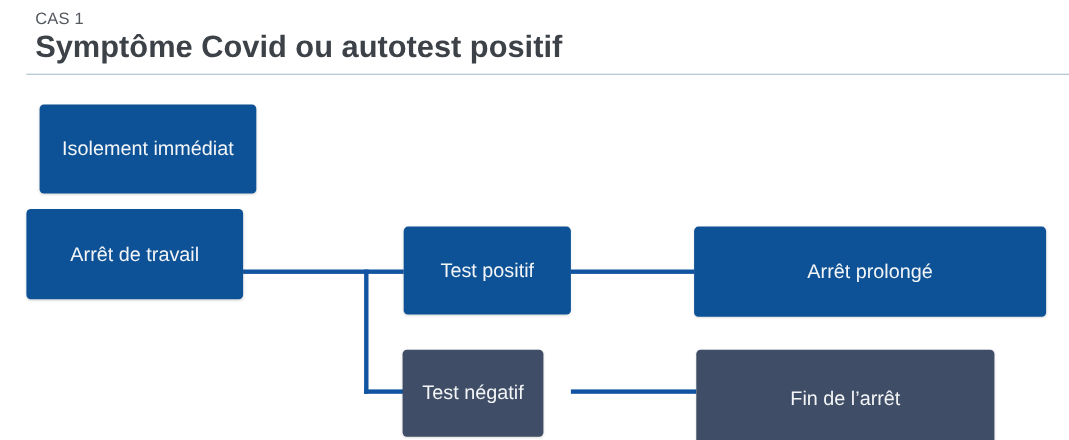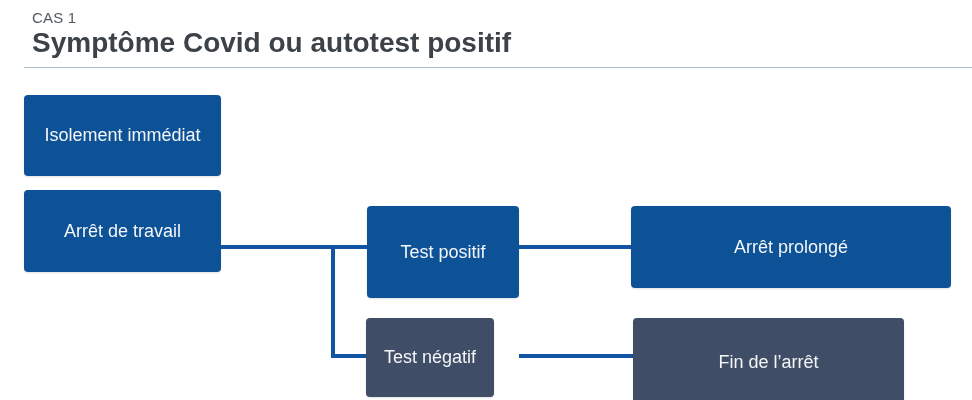--- a/index.html
+++ b/index.html
@@ -77,29 +77,29 @@
     <h1 class="title">Symptôme Covid ou autotest positif</h1>
   </div>
   <div class="divider"></div>
 
   <div class="connector" style="left:205px; top:245px; width:146px; height:4px;"></div>
   <div class="connector" style="left:503px; top:245px; width:112px; height:4px;"></div>
   <div class="connector" style="left:315px; top:245px; width:4px; height:113px;"></div>
   <div class="connector" style="left:315px; top:354px; width:36px; height:4px;"></div>
   <div class="connector" style="left:503px; top:354px; width:114px; height:4px;"></div>
 
-  <div class="node blue" style="left:8px; top:95px; width:197px; height:81px;">
+  <div class="node blue" style="left:20px; top:95px; width:197px; height:81px;">
     <span>Isolement immédiat</span>
   </div>
 
   <div class="node blue" style="left:8px; top:190px; width:197px; height:82px;justify-content:center;">
     <span>Arrêt de travail</span>
   </div>
 
-  <div class="node blue" style="left:351px; top:206px; width:152px; height:92px;">
+  <div class="node blue" style="left:351px; top:206px; width:152px; height:80px;">
     <span>Test positif</span>
   </div>
 
   <div class="node blue" style="left:615px; top:206px; width:320px; height:82px;">
     <span>Arrêt prolongé</span>
   </div>
 
   <div class="node dark" style="left:350px; top:318px; width:128px; height:79px;">
     <span>Test négatif</span>
   </div>

